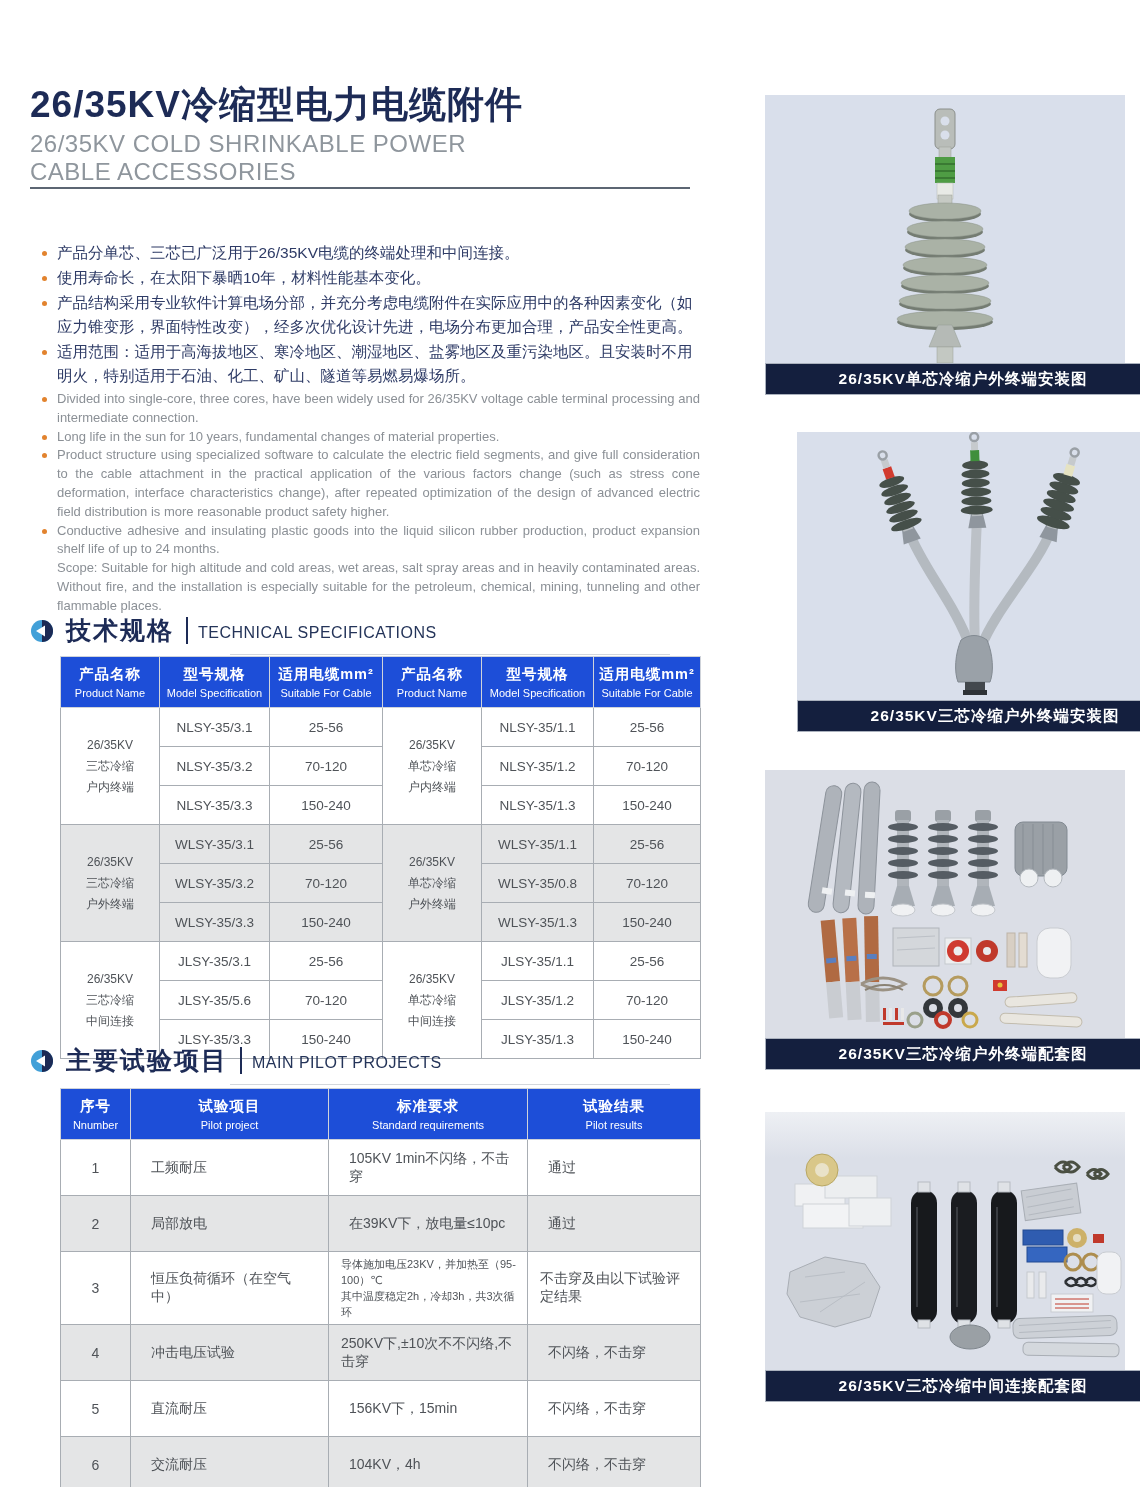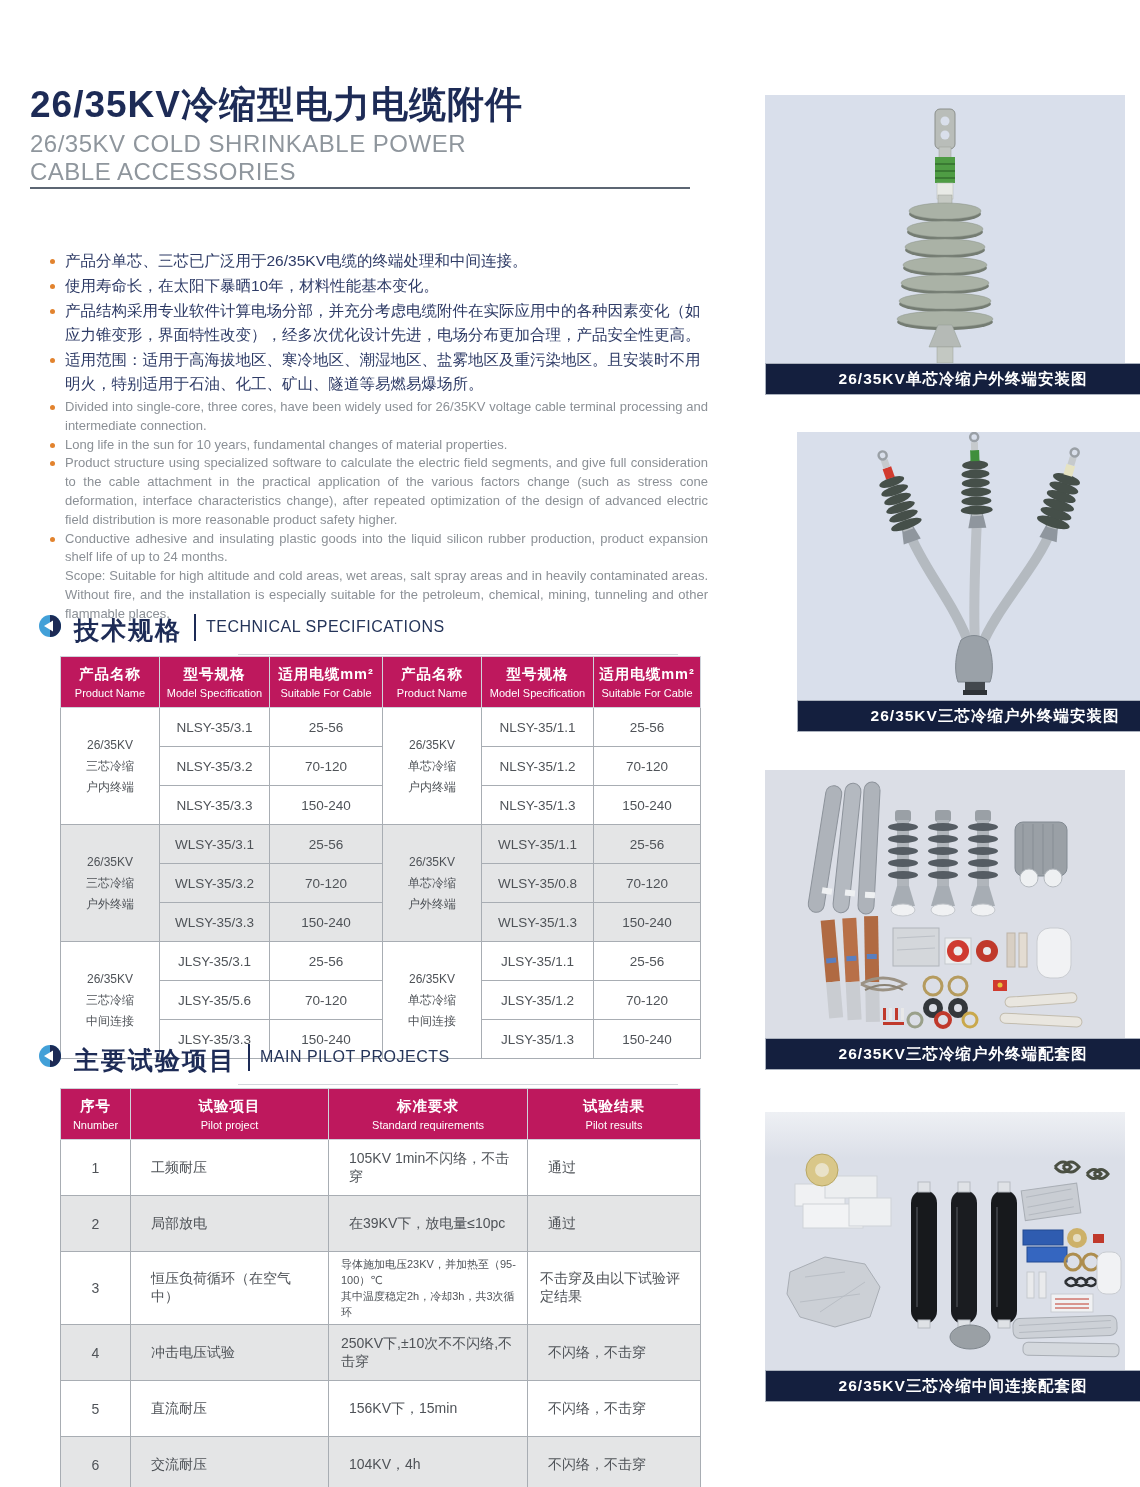--- a/index.html
+++ b/index.html
@@ -4,41 +4,41 @@
 <style>
   html,body{margin:0;padding:0;background:#ffffff;}
   body{font-family:"Liberation Sans","DejaVu Sans",sans-serif;}
   .page{position:relative;width:1140px;height:1487px;background:#fff;overflow:hidden;}
   .left-col{position:absolute;left:30px;top:0;width:662px;height:100%;}
 
   .title-cn{position:absolute;left:0;top:80px;font-size:37px;font-weight:bold;color:#1d2b56;letter-spacing:1px;white-space:nowrap;}
   .title-en{position:absolute;left:0;top:130px;font-size:24px;color:#8f969d;line-height:28px;letter-spacing:.5px;}
   .title-rule{position:absolute;left:0;top:187px;width:660px;height:0;border-top:2px solid #5c6673;}
 
-  ul.blist{list-style:none;margin:16px;padding:0;position:absolute;}
+  ul.blist{list-style:none;margin:8px;padding:0;position:absolute;}
   ul.blist li{position:relative;padding-left:17px;}
   ul.blist li::before{content:"";position:absolute;left:2px;width:5px;height:5px;border-radius:50%;background:#e2832e;}
   .cn-list{top:233px;left:2px;width:660px;}
   .cn-list li{font-size:15.5px;color:#2e3b66;line-height:24px;margin-bottom:1px;}
   .cn-list li::before{top:10px;}
   .en-list{top:382px;left:2px;width:660px;}
   .en-list li{font-size:13px;color:#8b9096;line-height:18.8px;text-align:justify;white-space:pre-line;}
   .en-list li::before{top:7px;}
 
-  .sec-head{position:absolute;left:8px;width:640px;display:flex;}
+  .sec-head{position:absolute;left:0;width:640px;display:flex;align-items:center;}
   .sec-head .sec-icon{width:24px;height:24px;margin-right:12px;flex:0 0 auto;}
   .sec-head .sec-cn{font-size:25px;font-weight:bold;color:#1d2b56;letter-spacing:2px;}
   .sec-head .sec-bar{width:2px;height:27px;background:#1d2b56;margin:0 10px 0 12px;}
   .sec-head .sec-en{font-size:16px;color:#243459;letter-spacing:.5px;padding-top:4px;}
   .sec-underline{position:absolute;left:200px;right:0;bottom:-8px;height:1px;background:#d3d7dc;}
   .sec1{top:614px;}
   .sec2{top:1044px;}
 
   table.grid{border-collapse:collapse;table-layout:fixed;position:absolute;left:30px;width:640px;background:#fff;}
-  table.grid th{background:#be185d;color:#fff;border:1px solid #cfd3da;padding:8px 2px;vertical-align:middle;}
+  table.grid th{background:#1d4ed8;color:#fff;border:1px solid #cfd3da;padding:8px 2px;vertical-align:middle;}
   table.grid th .h-cn{font-size:14.5px;font-weight:bold;letter-spacing:1px;}
   table.grid th .h-en{font-size:11px;font-weight:normal;margin-top:3px;letter-spacing:0;}
   table.grid td{border:1px solid #a8adb3;text-align:center;color:#4f5358;vertical-align:middle;}
   tr.shade td{background:#e4e5e6;}
   tr.gstart td{border-top:1.5px solid #868d96;}
 
   .spec-table{top:656px;}
   .spec-table td{font-size:13.5px;height:30px;padding:4px 2px;}
   .spec-table td.prod{white-space:pre-line;line-height:21px;font-size:12px;}
 

